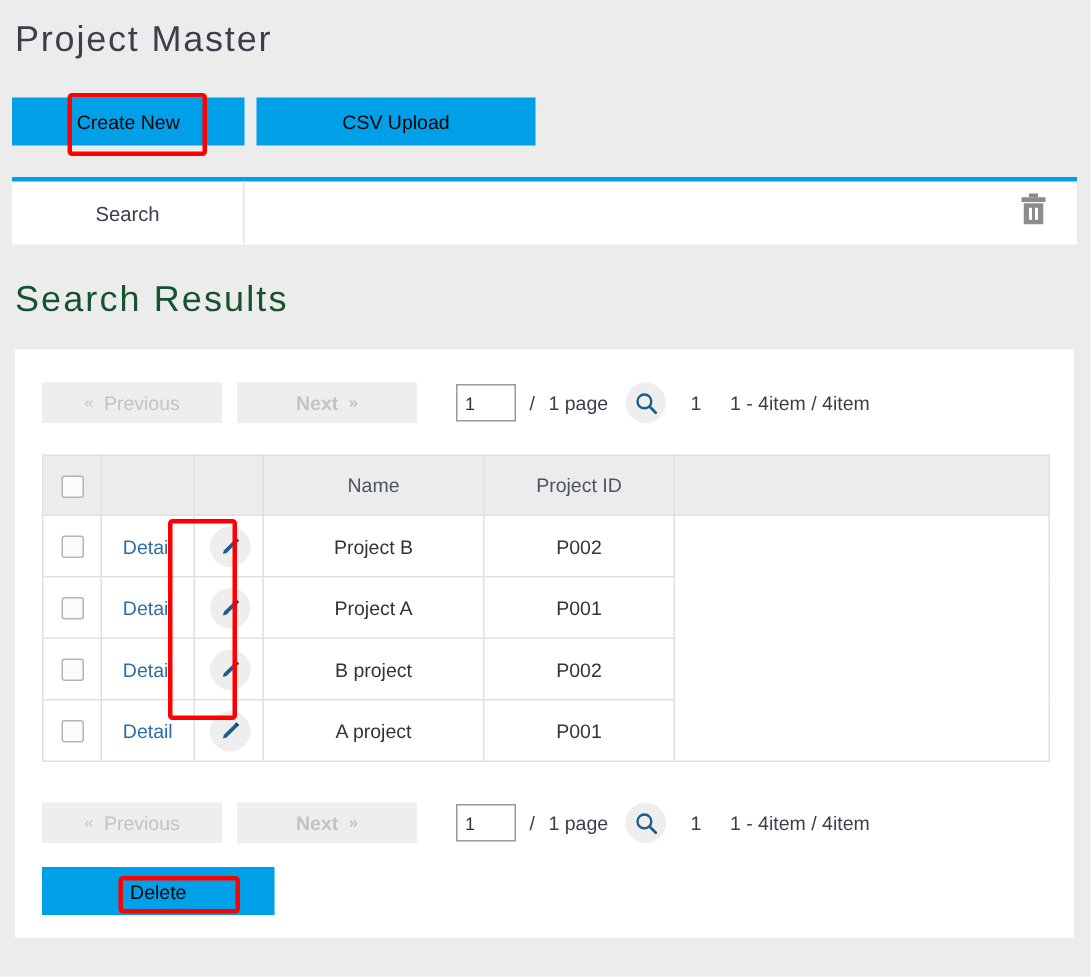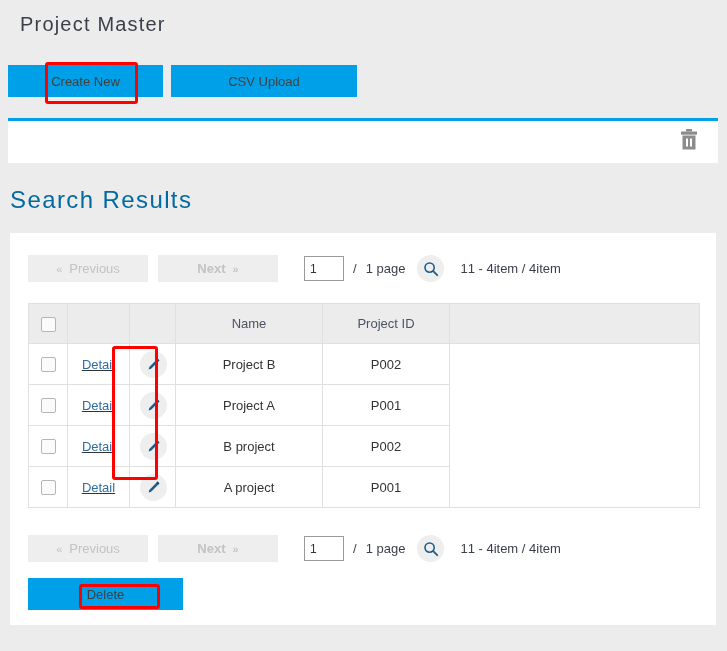--- a/index.html
+++ b/index.html
@@ -12,40 +12,40 @@
     background: #ececec;
     font-family: "Liberation Sans", sans-serif;
     color: #333333;
     overflow: hidden;
     position: relative;
   }
 
   
   .page-title {
     position: absolute;
-    left: 20px;
+    left: 10px;
     top: 13px;
-    font-size: 20px;
+    font-size: 24px;
     font-weight: 400;
     letter-spacing: 1.2px;
     color: #3a3f4a;
     white-space: nowrap;
   }
 
   
   .action-bar {
     position: absolute;
     left: 8px;
     top: 65px;
     display: flex;
     gap: 8px;
   }
   .btn-primary {
     background: #00a0e9;
-    color: #404040;
+    color: #000000;
     border: none;
     font-family: "Liberation Sans", sans-serif;
     font-size: 13px;
     line-height: 1;
     height: 32px;
     padding: 0 18px;
     cursor: pointer;
     display: flex;
     align-items: center;
     justify-content: center;
@@ -90,21 +90,21 @@
   }
 
   
   .section-heading {
     position: absolute;
     left: 10px;
     top: 186px;
     font-size: 24px;
     font-weight: 400;
     letter-spacing: 1.4px;
-    color: #0369a1;
+    color: #14532d;
     white-space: nowrap;
   }
 
   
   .result-panel {
     position: absolute;
     left: 10px;
     top: 233px;
     width: 706px;
     height: 392px;
@@ -165,20 +165,21 @@
     align-items: center;
     justify-content: center;
     cursor: pointer;
   }
   .pg-num {
     margin-left: 16px;
     font-size: 13px;
     color: #3a3f4a;
   }
   .pg-count {
+    margin-left: 19px;
     font-size: 13px;
     color: #3a3f4a;
     white-space: nowrap;
   }
 
   
   .results-table {
     position: absolute;
     left: 18px;
     top: 70px;
@@ -199,21 +200,21 @@
   .results-table thead th {
     background: #ececec;
     color: #3a3f4a;
     height: 40px;
   }
   .results-table thead th.col-name,
   .results-table thead th.col-pid {
     color: #4a5464;
   }
   .col-check { width: 39px; text-align: center; padding: 0; }
-  .col-detail { width: 62px; padding: 0 0 0 10px; text-decoration: underline; }
+  .col-detail { width: 62px; padding: 0 0 0 10px; }
   .col-edit { width: 46px; text-align: center; padding: 0; }
   .col-name { width: 147px; }
   .col-pid  { width: 127px; }
   .col-blank { width: 250px; }
   .results-table td.col-blank { border-top: none; border-bottom: none; }
   .results-table tbody tr:last-child td.col-blank { border-bottom: 1px solid #e0e0e0; }
 
   .row-check {
     width: 13px;
     height: 13px;
@@ -267,20 +268,21 @@
 <body>
 
 <div class="page-title">Project Master</div>
 
 <div class="action-bar">
   <button class="btn-primary" id="create-new-btn">Create New</button>
   <button class="btn-primary" id="csv-upload-btn">CSV Upload</button>
 </div>
 
 <div class="tab-bar">
+  <div class="tab">Search</div>
   <div class="tab-spacer">
     <span class="trash-icon">
       <svg width="22" height="24" viewBox="0 0 22 24" aria-hidden="true">
         <rect x="3" y="3.5" width="16" height="3.2" fill="#8c8c8c"></rect>
         <rect x="8" y="1" width="6" height="2.5" fill="#8c8c8c"></rect>
         <rect x="4.5" y="7.5" width="13" height="14" fill="#8c8c8c"></rect>
         <rect x="8" y="10.5" width="2" height="8" fill="#ffffff"></rect>
         <rect x="12" y="10.5" width="2" height="8" fill="#ffffff"></rect>
       </svg>
     </span>

